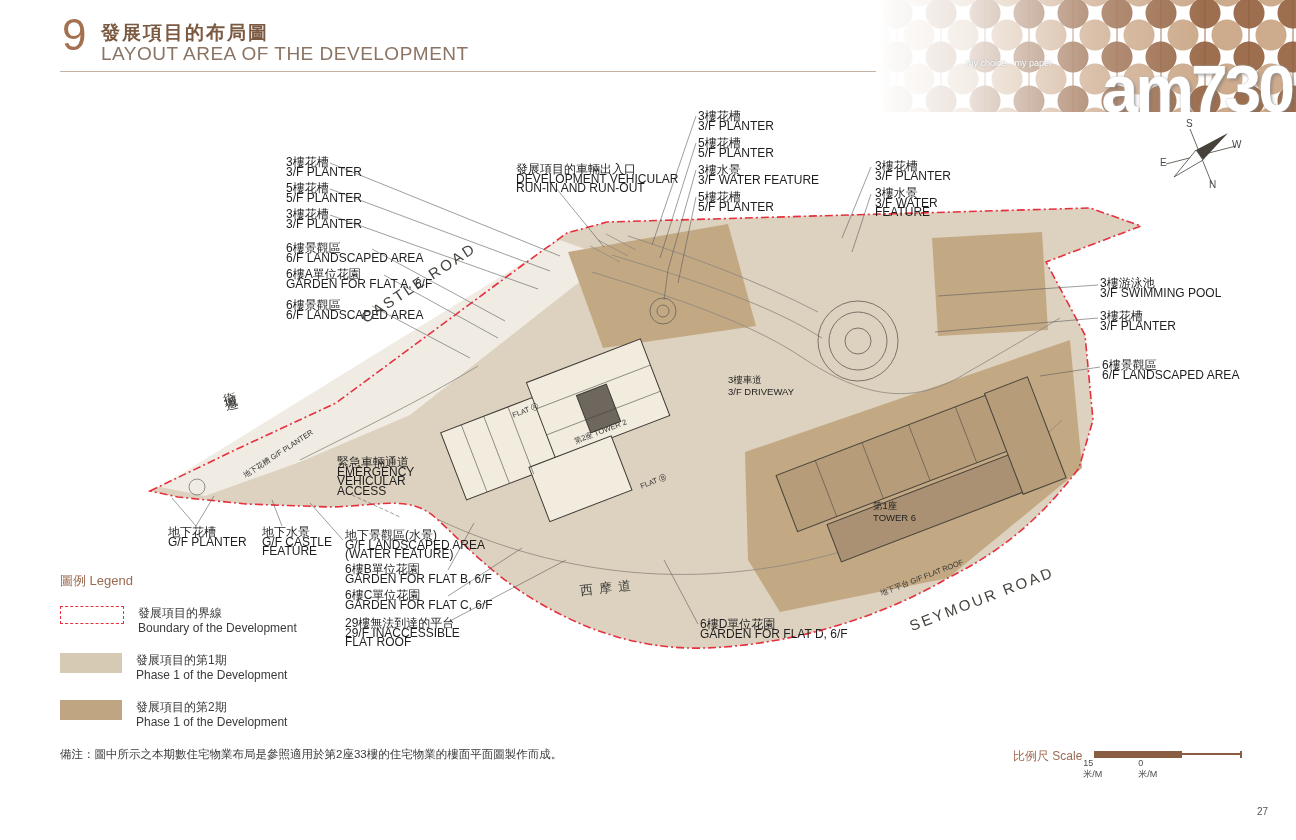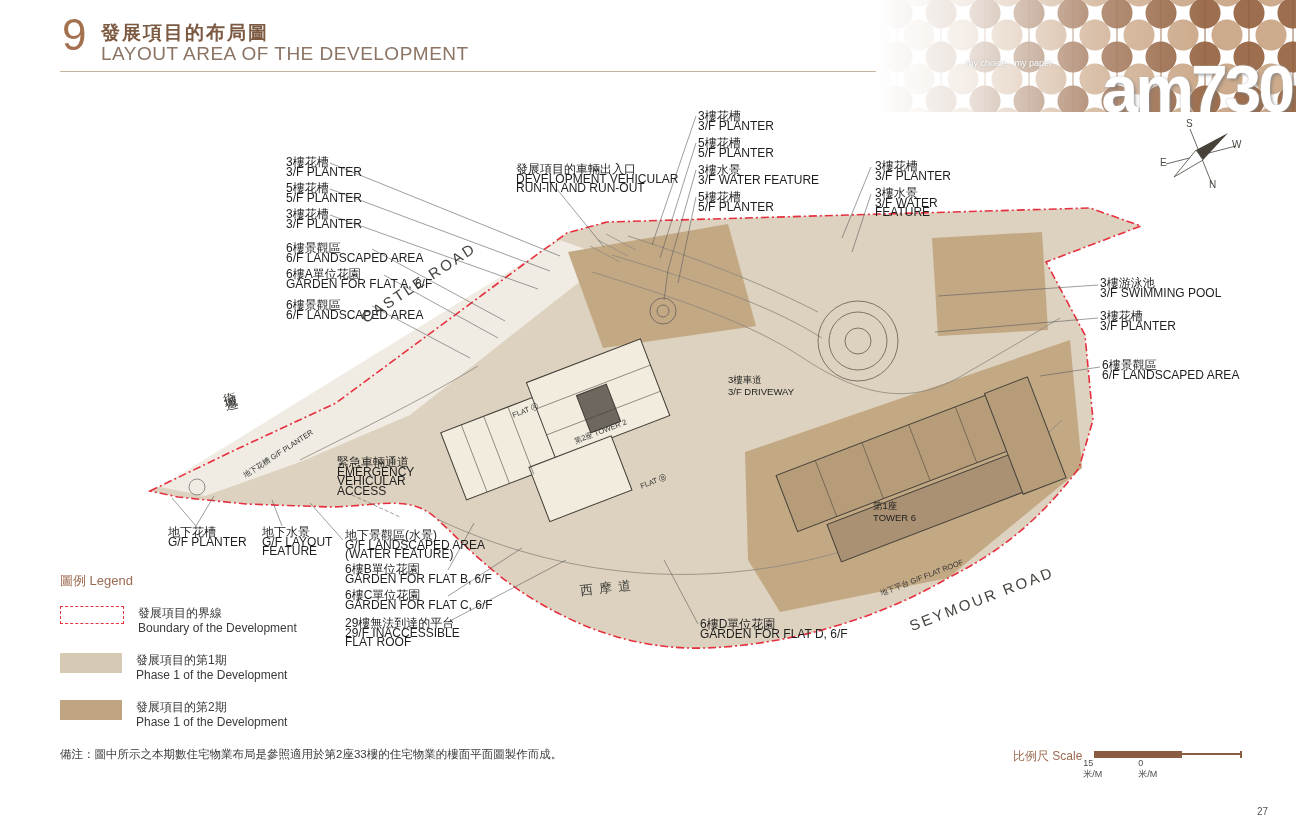--- a/index.html
+++ b/index.html
@@ -270,21 +270,21 @@
         <div>EMERGENCY</div>
         <div>VEHICULAR</div>
         <div>ACCESS</div>
       </div>
       <div class="ann center" style="left: 168px; top: 528px;">
         <div>地下花槽</div>
         <div>G/F PLANTER</div>
       </div>
       <div class="ann" style="left: 262px; top: 528px;">
         <div>地下水景</div>
-        <div>G/F LAYOUT</div>
+        <div>G/F CASTLE</div>
         <div>FEATURE</div>
       </div>
       <div class="ann" style="left: 345px; top: 531px;">
         <div>地下景觀區(水景)</div>
         <div>G/F LANDSCAPED AREA</div>
         <div>(WATER FEATURE)</div>
       </div>
       <div class="ann" style="left: 345px; top: 565px;">
         <div>6樓B單位花園</div>
         <div>GARDEN FOR FLAT B, 6/F</div>

